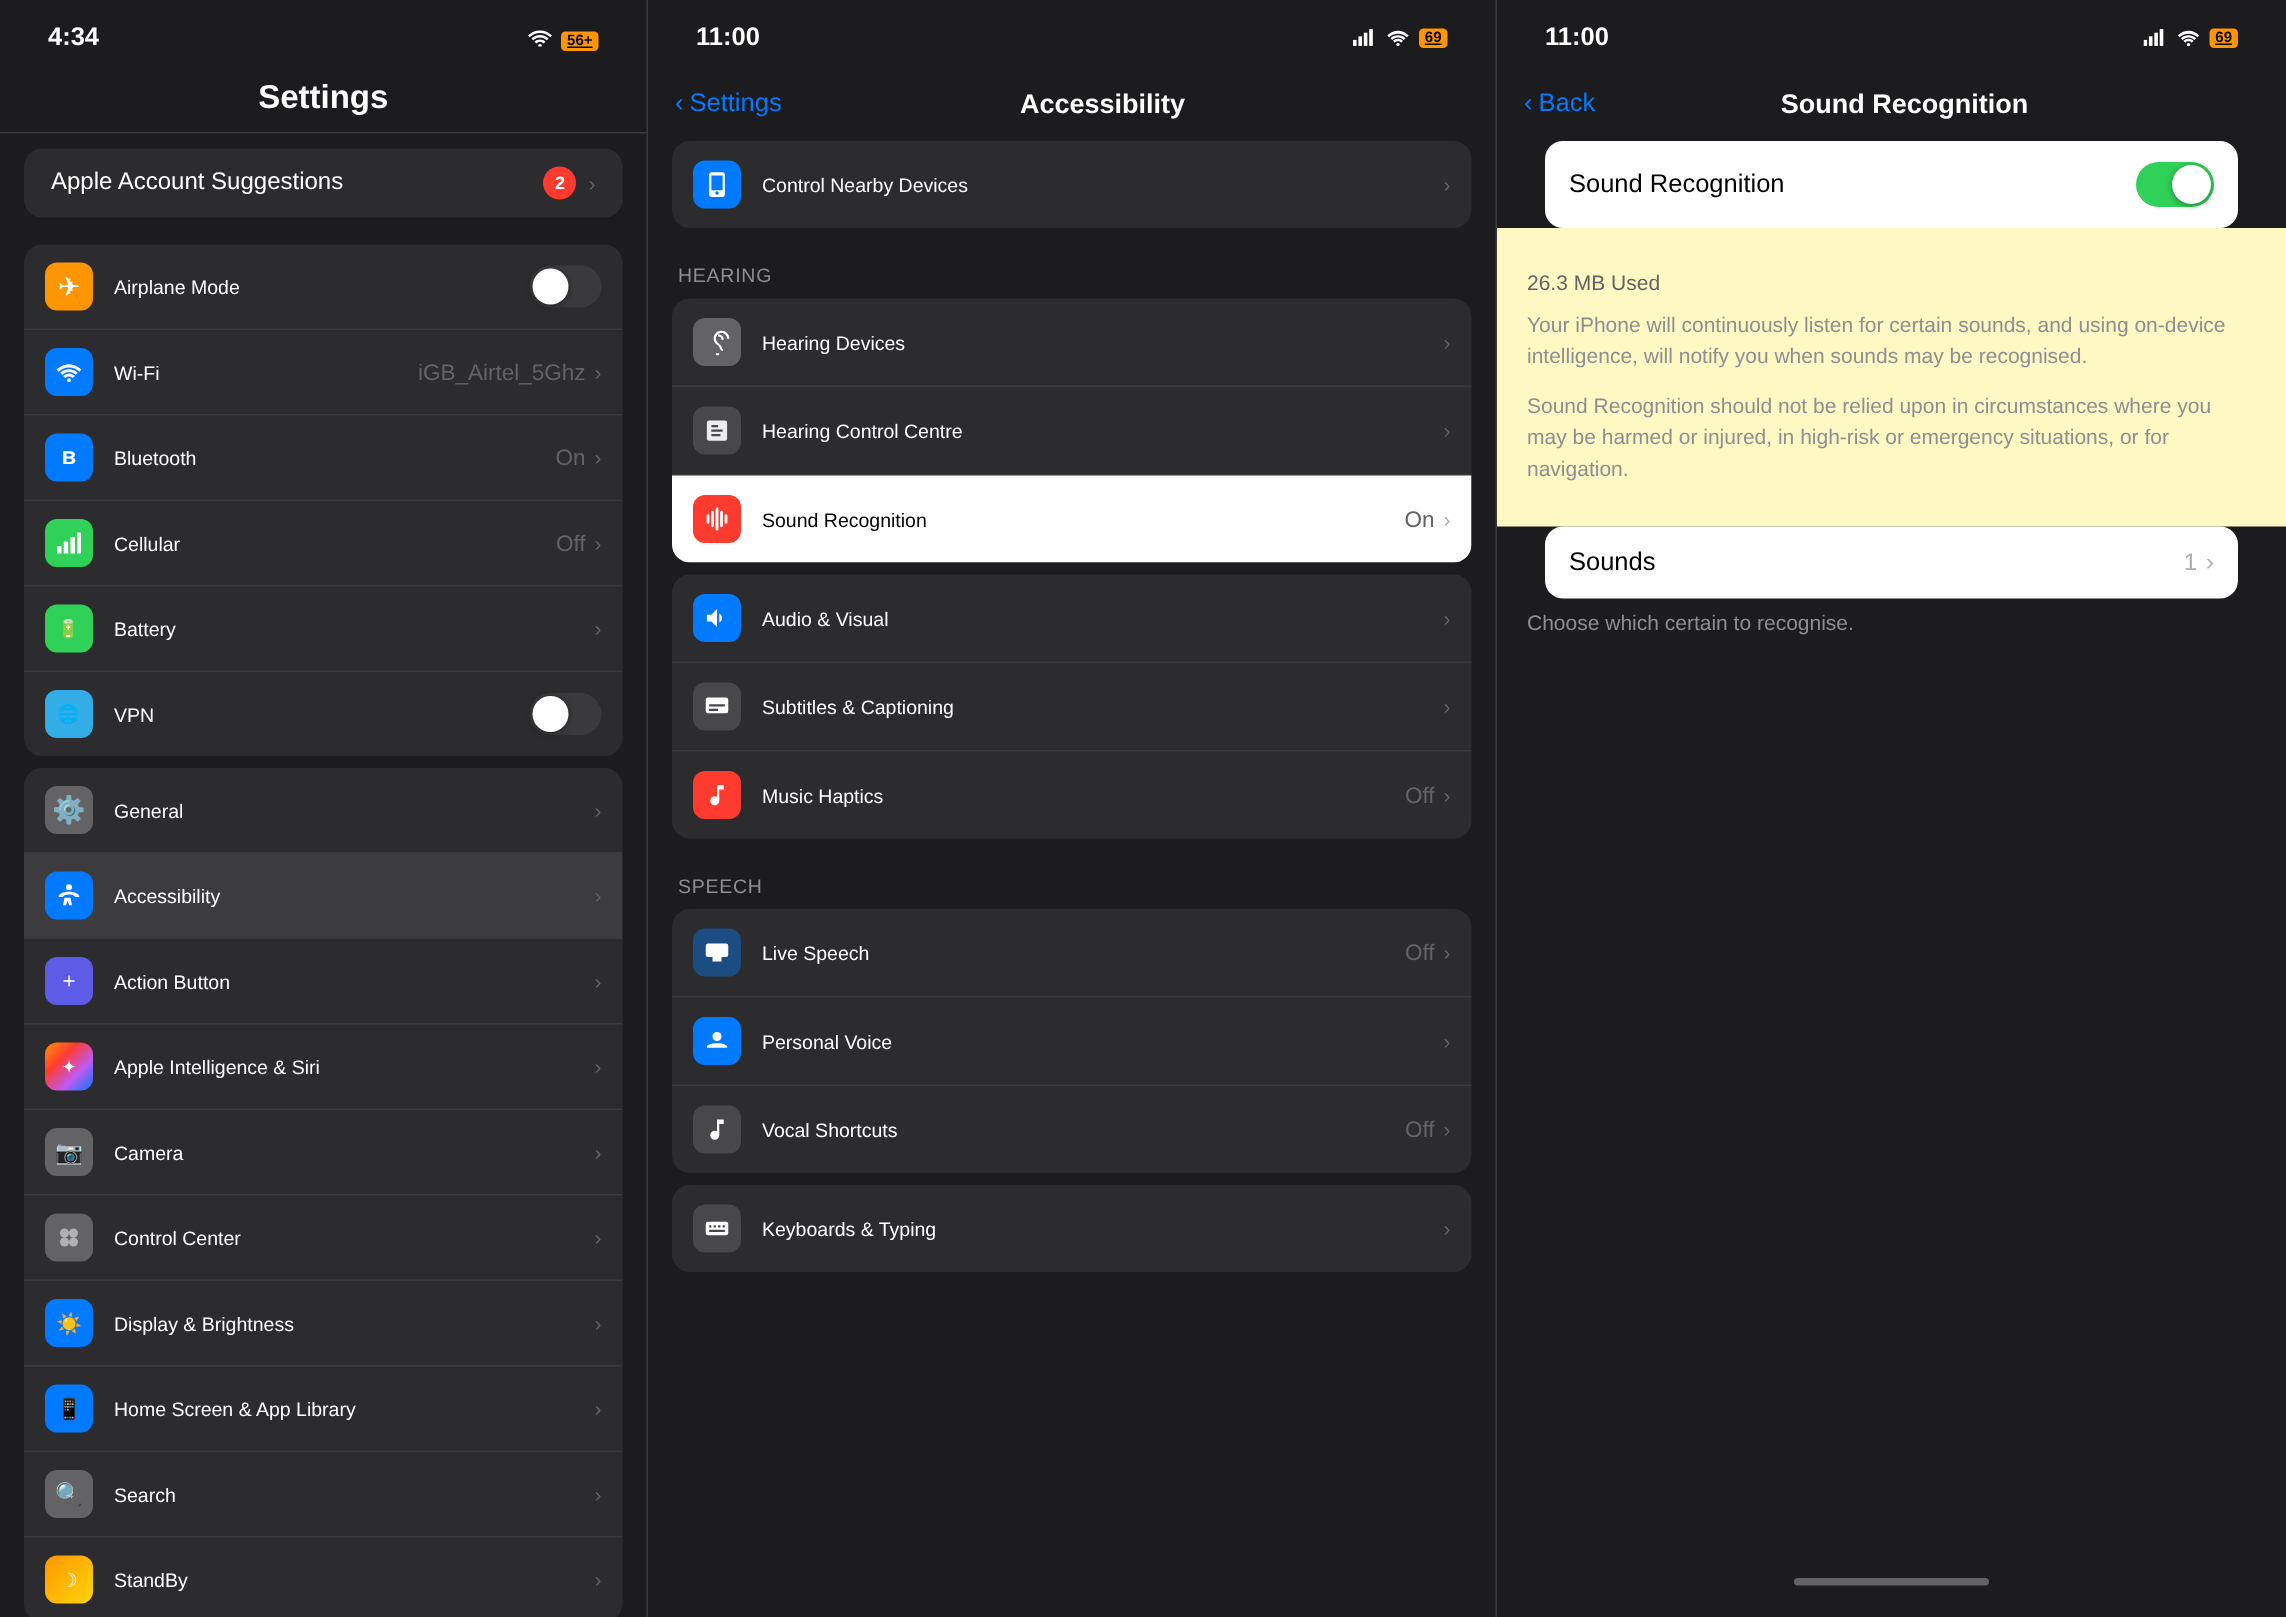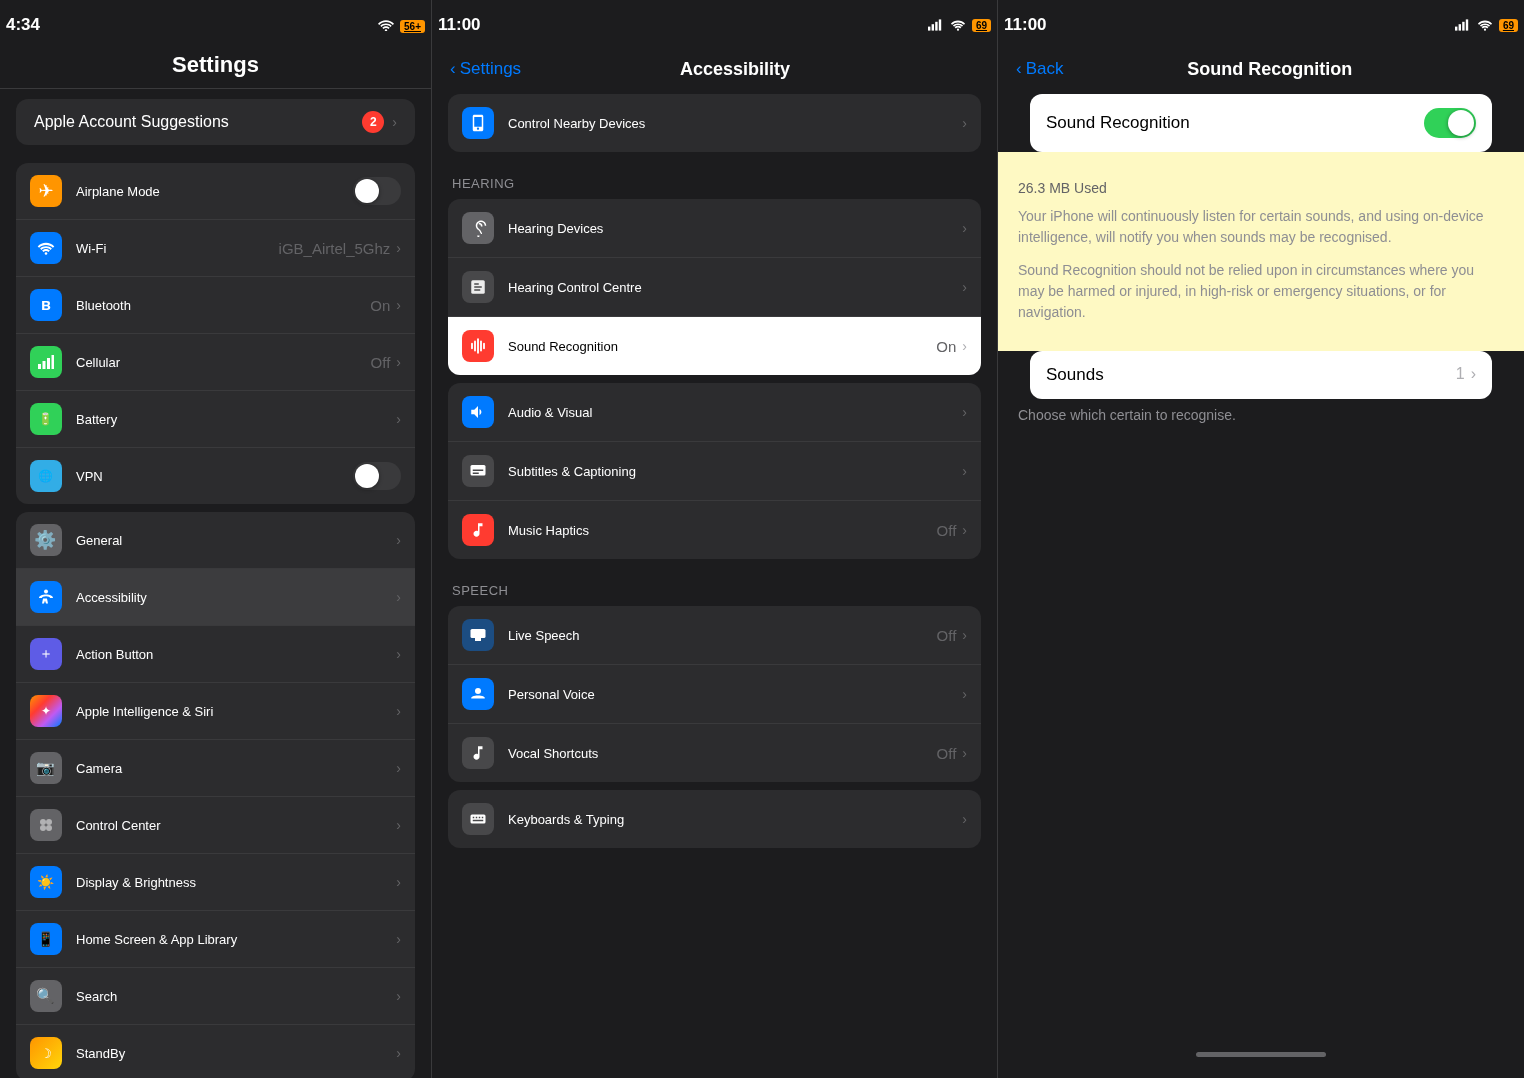--- a/index.html
+++ b/index.html
@@ -20,21 +20,21 @@
       display: flex;
       flex-direction: column;
       position: relative;
       border-right: 1px solid #3a3a3c;
     }
 
     .status-bar {
       display: flex;
       justify-content: space-between;
       align-items: center;
-      padding: 10px 6px 4px;
+      padding: 10px 32px 4px;
       height: 44px;
     }
     .status-time {
       font-size: 17px;
       font-weight: 600;
       color: #fff;
     }
     .status-icons {
       display: flex;
       align-items: center;
@@ -323,21 +323,21 @@
       line-height: 1.5;
       margin-bottom: 12px;
     }
 
     .sound-sounds-section {
       background: #fff;
       margin: 0 16px;
       border-radius: 12px;
       padding: 14px 16px;
       display: flex;
-      align-items: flex-start;
+      align-items: flex-end;
       justify-content: space-between;
       margin-bottom: 0;
     }
     .sound-sounds-label {
       font-size: 17px;
       color: #000;
     }
     .sound-sounds-right {
       display: flex;
       align-items: center;

